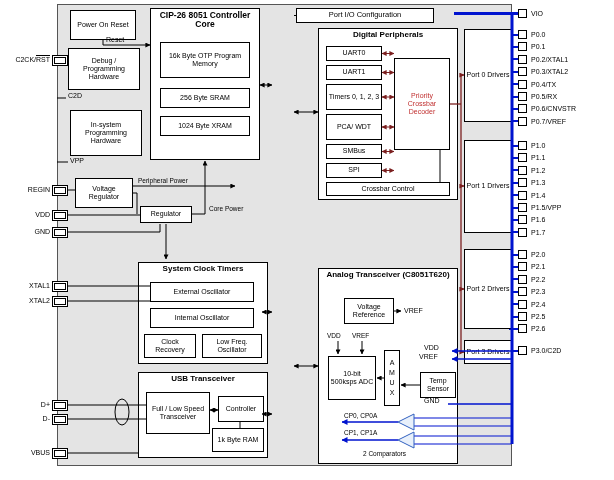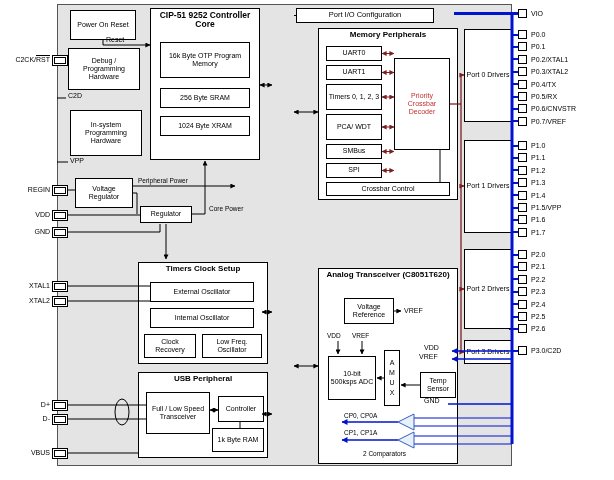--- a/index.html
+++ b/index.html
@@ -48,53 +48,53 @@
 
 <div id="page">
 
   <div class="abs chip" style="left:57px;top:4px;width:455px;height:462px"></div>
 
   <div class="blk" style="left:70px;top:10px;width:66px;height:30px">Power On Reset</div>
   <div class="blk" style="left:68px;top:48px;width:72px;height:42px">Debug / Programming Hardware</div>
   <div class="blk" style="left:70px;top:110px;width:72px;height:46px">In-system Programming Hardware</div>
 
   <div class="cblk" style="left:150px;top:8px;width:110px;height:152px">
-    <div class="ctitle" style="font-size:8.5px">CIP-51 9252 Controller Core</div>
+    <div class="ctitle" style="font-size:8.5px">CIP-26 8051 Controller Core</div>
   </div>
   <div class="blk" style="left:160px;top:42px;width:90px;height:36px">16k Byte OTP Program Memory</div>
   <div class="blk" style="left:160px;top:88px;width:90px;height:20px">256 Byte SRAM</div>
   <div class="blk" style="left:160px;top:116px;width:90px;height:20px">1024 Byte XRAM</div>
 
   <div class="blk" style="left:296px;top:8px;width:138px;height:15px;font-size:7.5px">Port I/O Configuration</div>
 
   <div class="cblk" style="left:318px;top:28px;width:140px;height:172px">
-    <div class="ctitle">Memory Peripherals</div>
+    <div class="ctitle">Digital Peripherals</div>
   </div>
   <div class="blk" style="left:326px;top:46px;width:56px;height:15px">UART0</div>
   <div class="blk" style="left:326px;top:65px;width:56px;height:15px">UART1</div>
   <div class="blk" style="left:326px;top:84px;width:56px;height:26px">Timers 0, 1, 2, 3</div>
   <div class="blk" style="left:326px;top:114px;width:56px;height:26px">PCA/ WDT</div>
   <div class="blk" style="left:326px;top:144px;width:56px;height:15px">SMBus</div>
   <div class="blk" style="left:326px;top:163px;width:56px;height:15px">SPI</div>
   <div class="blk red" style="left:394px;top:58px;width:56px;height:92px">Priority Crossbar Decoder</div>
   <div class="blk" style="left:326px;top:182px;width:124px;height:14px">Crossbar Control</div>
 
   <div class="blk" style="left:75px;top:178px;width:58px;height:30px">Voltage Regulator</div>
   <div class="blk" style="left:140px;top:206px;width:52px;height:17px">Regulator</div>
 
   <div class="cblk" style="left:138px;top:262px;width:130px;height:102px">
-    <div class="ctitle">Timers Clock Setup</div>
+    <div class="ctitle">System Clock Timers</div>
   </div>
   <div class="blk" style="left:150px;top:282px;width:104px;height:20px">External Oscillator</div>
   <div class="blk" style="left:150px;top:308px;width:104px;height:20px">Internal Oscillator</div>
   <div class="blk" style="left:144px;top:334px;width:52px;height:24px">Clock Recovery</div>
   <div class="blk" style="left:202px;top:334px;width:60px;height:24px">Low Freq. Oscillator</div>
 
   <div class="cblk" style="left:138px;top:372px;width:130px;height:86px">
-    <div class="ctitle">USB Peripheral</div>
+    <div class="ctitle">USB Transceiver</div>
   </div>
   <div class="blk" style="left:146px;top:392px;width:64px;height:42px">Full / Low Speed Transceiver</div>
   <div class="blk" style="left:218px;top:396px;width:46px;height:26px">Controller</div>
   <div class="blk" style="left:212px;top:428px;width:52px;height:24px">1k Byte RAM</div>
 
   <div class="cblk" style="left:318px;top:268px;width:140px;height:196px">
     <div class="ctitle">Analog Transceiver (C8051T620)</div>
   </div>
   <div class="blk" style="left:344px;top:298px;width:50px;height:26px">Voltage Reference</div>
   <div class="blk" style="left:328px;top:356px;width:48px;height:44px">10-bit 500ksps ADC</div>

